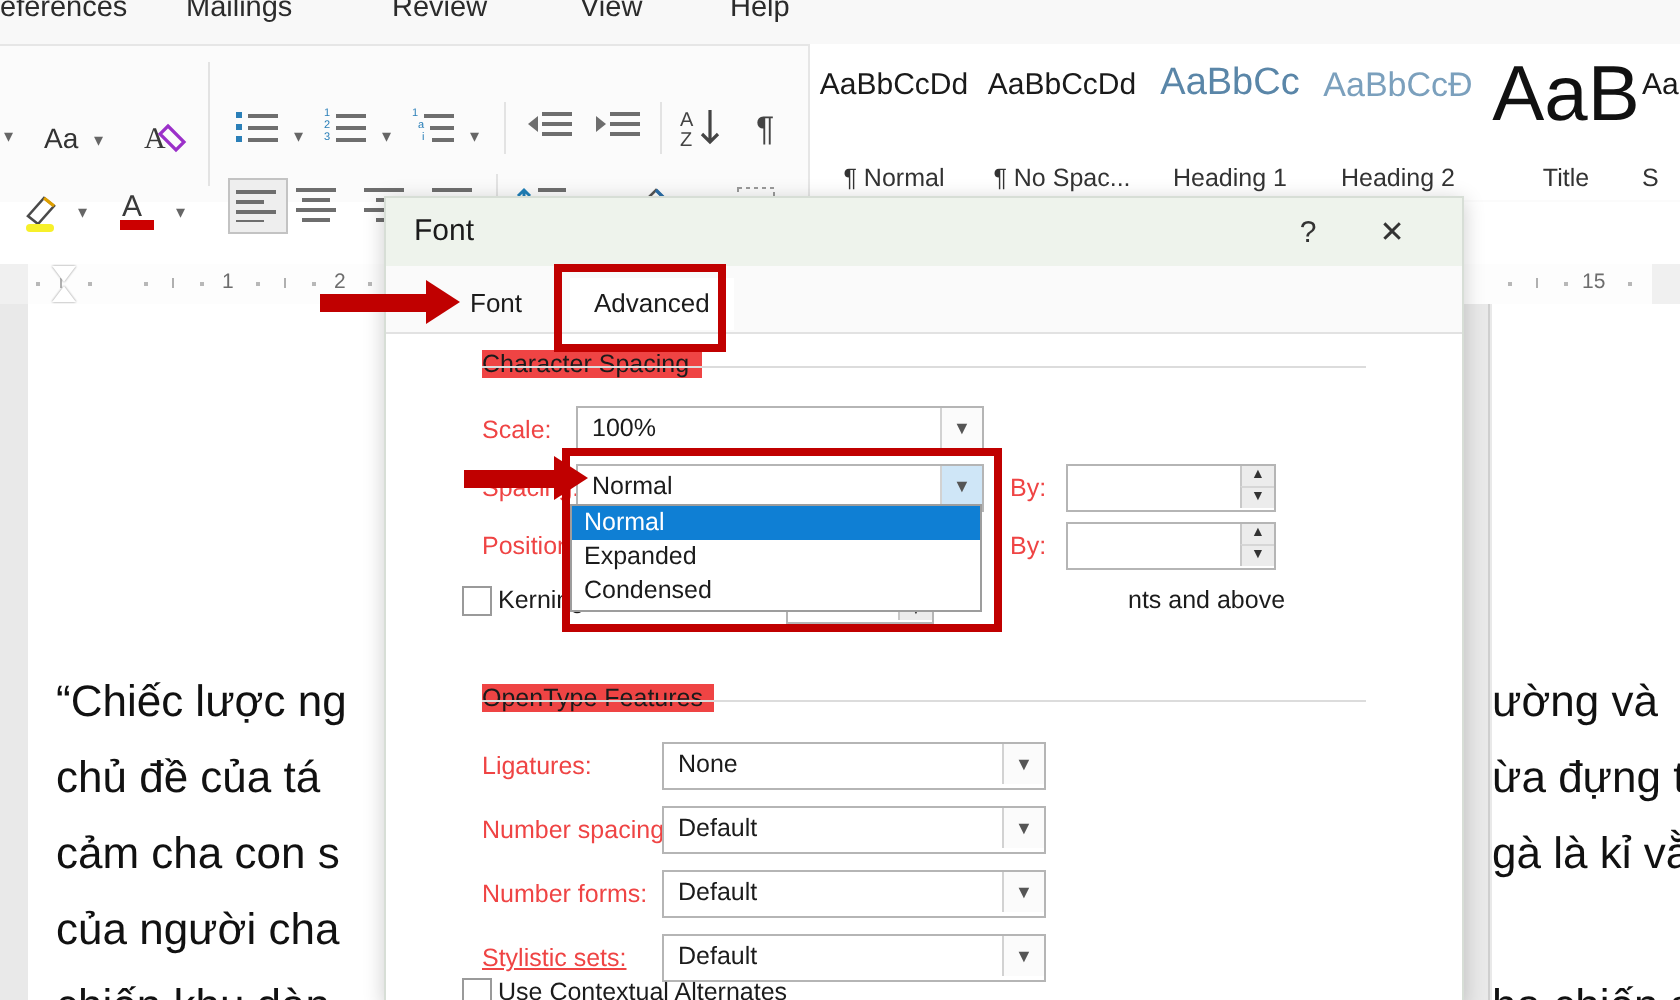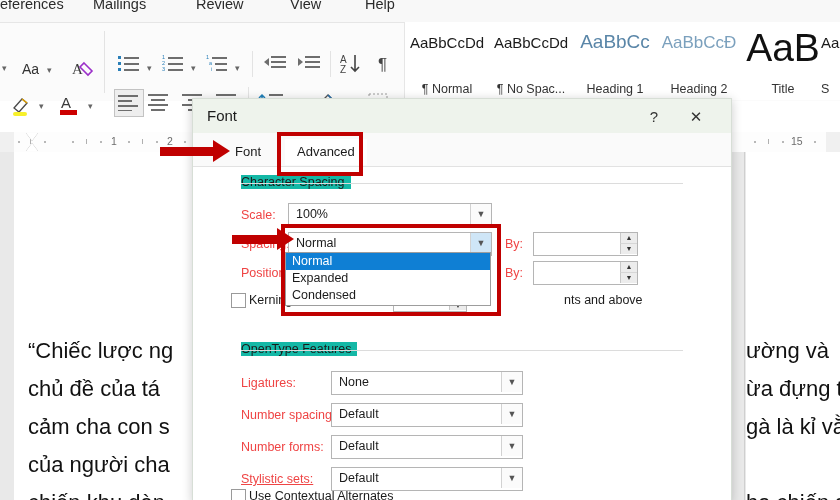--- a/index.html
+++ b/index.html
@@ -130,21 +130,21 @@
   #tabstrip{position:absolute;left:0;top:0;width:538px;height:34px;background:#fafafa;}
   .dlg-tab{
     position:absolute;top:6px;height:26px;font-size:13px;color:#1b1b1b;
     line-height:26px;padding:0 12px;
   }
   #tab-font{left:30px;}
   #tab-advanced{left:92px;background:#ffffff;}
   #tabstrip-underline{position:absolute;left:0;top:33px;width:538px;height:1px;background:#e2e2e2;}
 
   
-  .grp-label{position:absolute;font-size:12.5px;color:#1b1b1b;background:#14b8a6;padding-right:6px;text-align:center;}
+  .grp-label{position:absolute;font-size:12.5px;color:#1b1b1b;background:#ef4444;padding-right:6px;text-align:center;}
   .grp-line{position:absolute;height:1px;background:#dcdcdc;}
 
   .f-label{position:absolute;font-size:12.5px;color:#ef4444;}
   .f-combo{
     position:absolute;height:22px;background:#ffffff;
     border:1px solid #b5b5b5;
   }
   .f-combo .cval{
     position:absolute;left:7px;top:3px;font-size:12.5px;color:#1b1b1b;
   }

